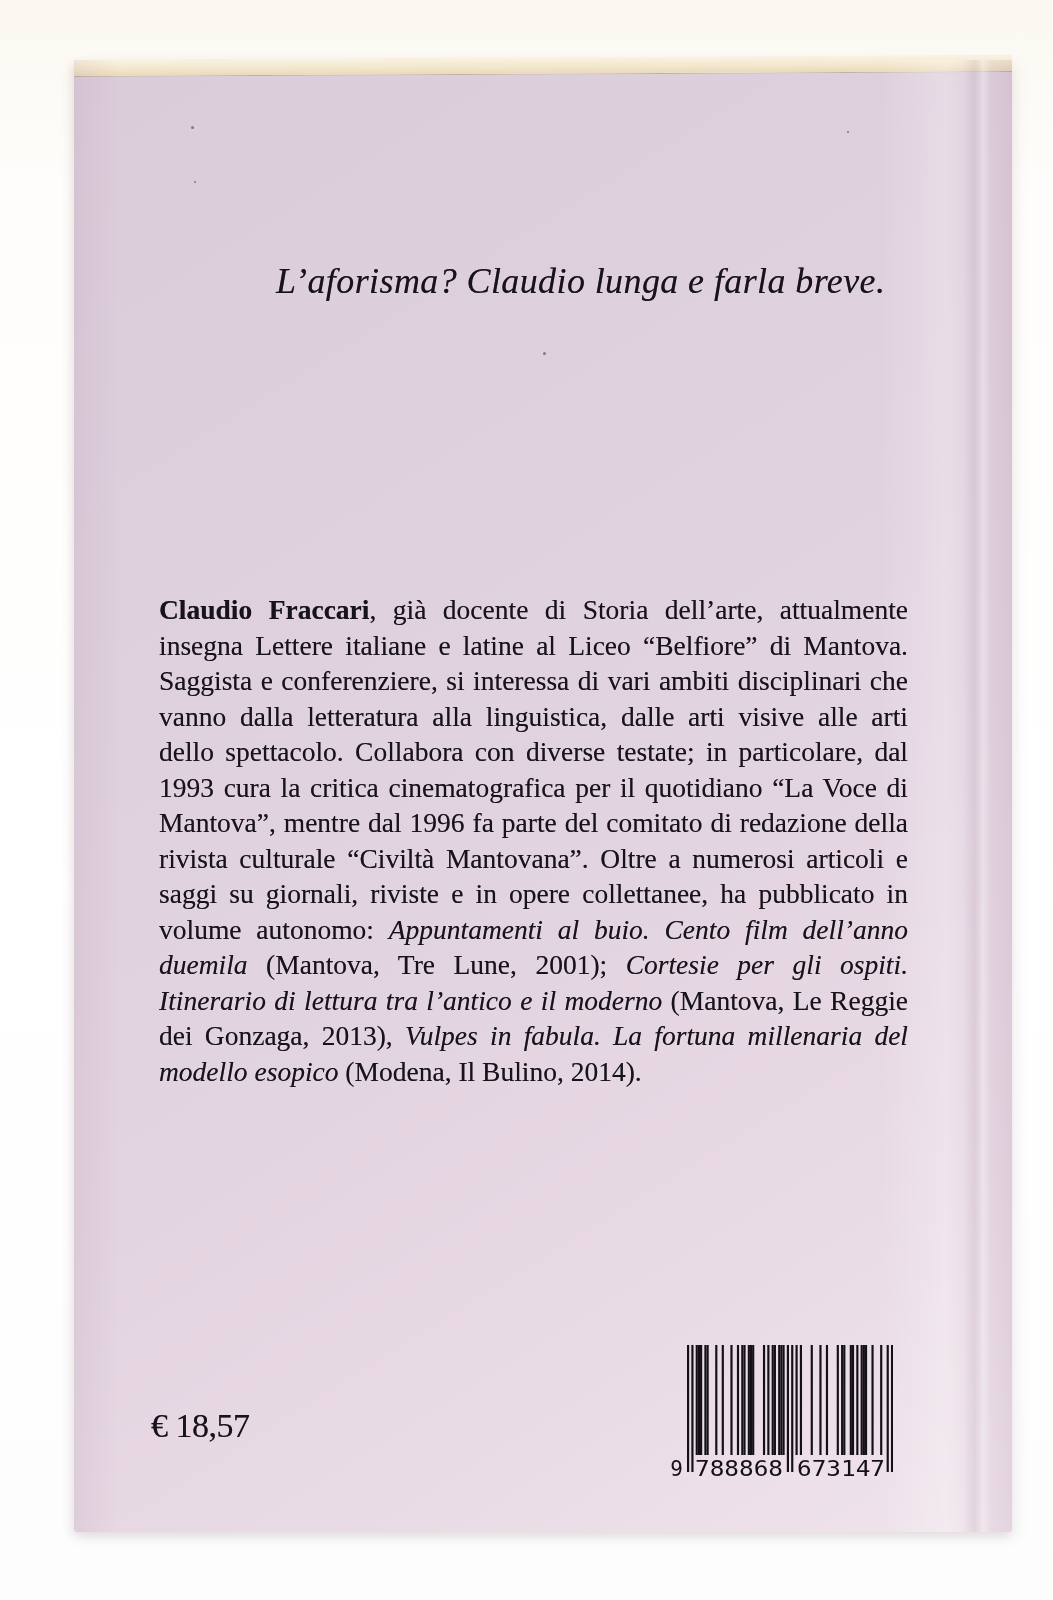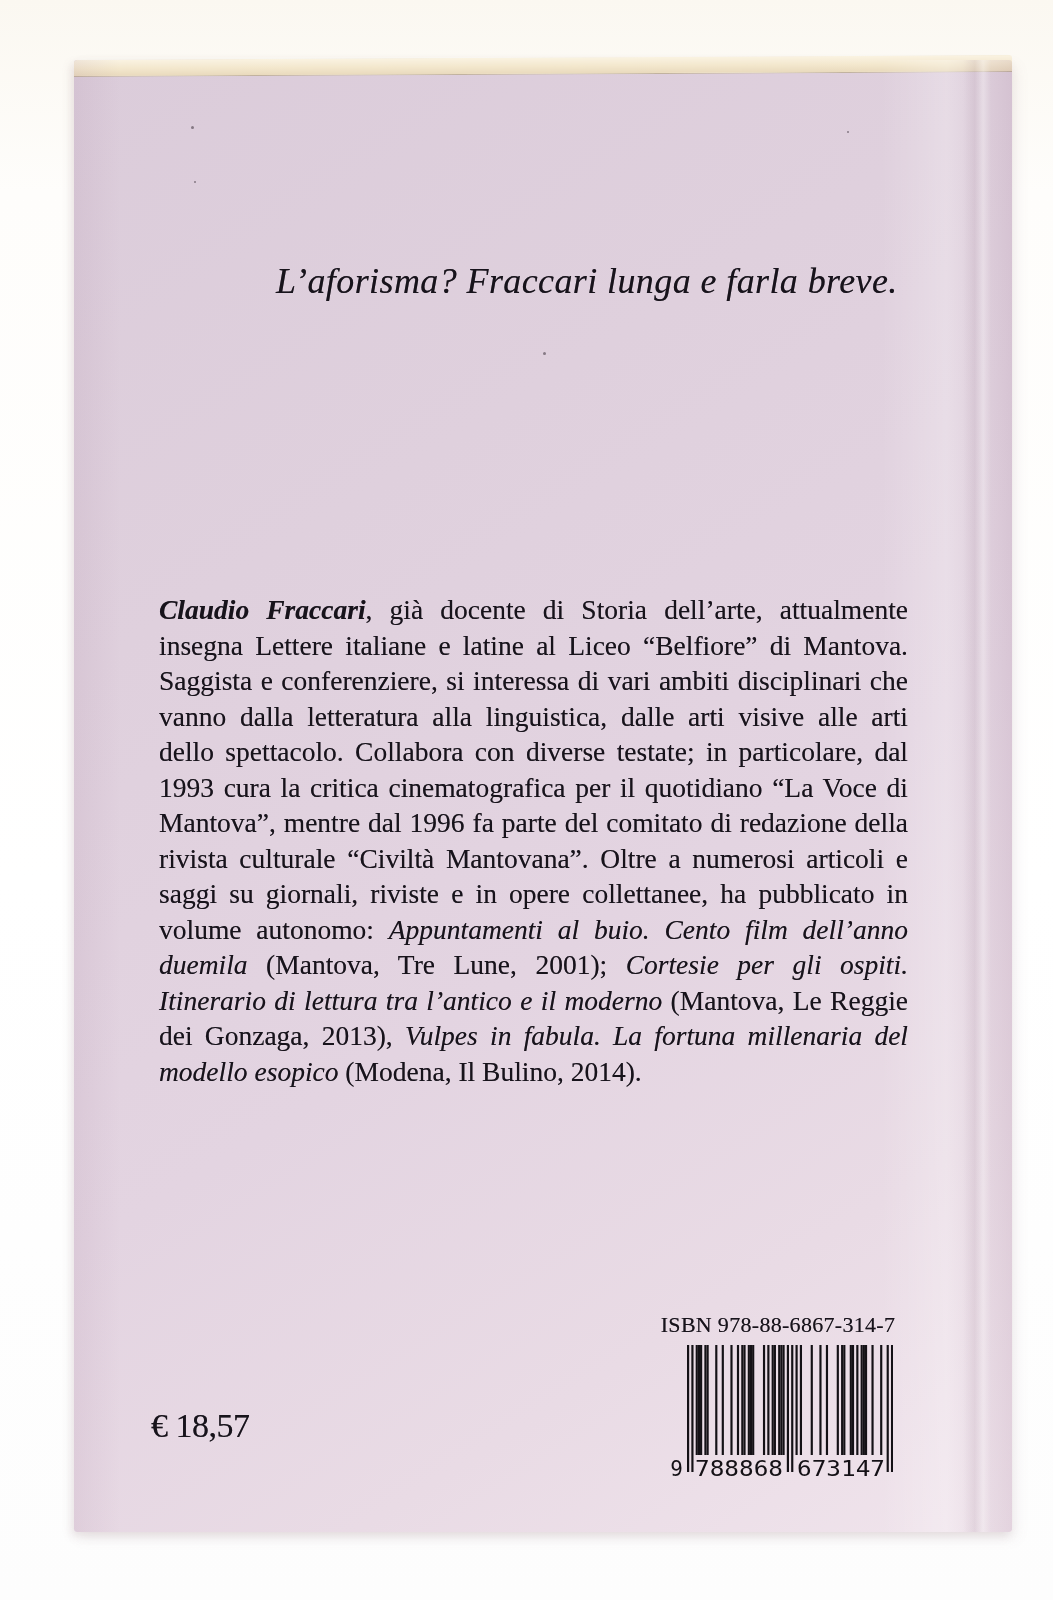--- a/index.html
+++ b/index.html
@@ -95,21 +95,21 @@
     left: 85px;
     top: 532px;
     width: 749px;
     margin: 0;
     font-size: 27.5px;
     line-height: 35.5px;
     text-align: justify;
     color: #17131b;
     text-shadow: 0 0 0.5px rgba(23, 19, 27, 0.5);
   }
-  .bio .run-bold { font-weight: bold; font-style: italic; }
+  .bio .run-bold { font-weight: bold; }
   .bio .run-italic { font-style: italic; }
   .bio .run-normal { font-style: normal; font-weight: normal; }
   .isbn-block {
     position: absolute;
     left: 589px;
     top: 1252px;
     width: 230px;
     height: 170px;
   }
   .isbn-label {
@@ -146,26 +146,25 @@
 <div class="photo-bg">
   <div class="book">
     <div class="page-edge"></div>
     <div class="cover-shading"></div>
     <div class="cover-crease"></div>
     <div class="speck s1"></div>
     <div class="speck s2"></div>
     <div class="speck s3"></div>
     <div class="speck s4"></div>
 
-    <div class="quote">L’aforisma? Fraccari lunga e farla breve.</div>
+    <div class="quote">L’aforisma? Claudio lunga e farla breve.</div>
 
     <p class="bio"><span class="run-bold">Claudio Fraccari</span><span class="run-normal">, già docente di Storia dell’arte, attualmente insegna Lettere italiane e latine al Liceo “Belfiore” di Mantova. Saggista e conferenziere, si interessa di vari ambiti disciplinari che vanno dalla letteratura alla linguistica, dalle arti visive alle arti dello spettacolo. Collabora con diverse testate; in particolare, dal 1993 cura la critica cinematografica per il quotidiano “La Voce di Mantova”, mentre dal 1996 fa parte del comitato di redazione della rivista culturale “Civiltà Mantovana”. Oltre a numerosi articoli e saggi su giornali, riviste e in opere collettanee, ha pubblicato in volume autonomo: </span><span class="run-italic">Appuntamenti al buio. Cento film dell’anno duemila</span><span class="run-normal"> (Mantova, Tre Lune, 2001); </span><span class="run-italic">Cortesie per gli ospiti. Itinerario di lettura tra l’antico e il moderno</span><span class="run-normal"> (Mantova, Le Reggie dei Gonzaga, 2013), </span><span class="run-italic">Vulpes in fabula. La fortuna millenaria del modello esopico</span><span class="run-normal"> (Modena, Il Bulino, 2014).</span></p>
 
     <div class="isbn-block">
-      <div class="isbn-label">ISBN 978-88-6867-314-7</div>
       <svg class="barcode-svg" id="barcode" xmlns="http://www.w3.org/2000/svg" width="230" height="137" viewBox="0 0 230 137">
           <rect x="24.00" y="0" width="2.17" height="127" fill="#141116"></rect>
           <rect x="28.34" y="0" width="2.17" height="127" fill="#141116"></rect>
           <rect x="32.68" y="0" width="2.17" height="110" fill="#141116"></rect>
           <rect x="34.85" y="0" width="2.17" height="110" fill="#141116"></rect>
           <rect x="37.02" y="0" width="2.17" height="110" fill="#141116"></rect>
           <rect x="41.36" y="0" width="2.17" height="110" fill="#141116"></rect>
           <rect x="43.53" y="0" width="2.17" height="110" fill="#141116"></rect>
           <rect x="52.21" y="0" width="2.17" height="110" fill="#141116"></rect>
           <rect x="58.72" y="0" width="2.17" height="110" fill="#141116"></rect>

